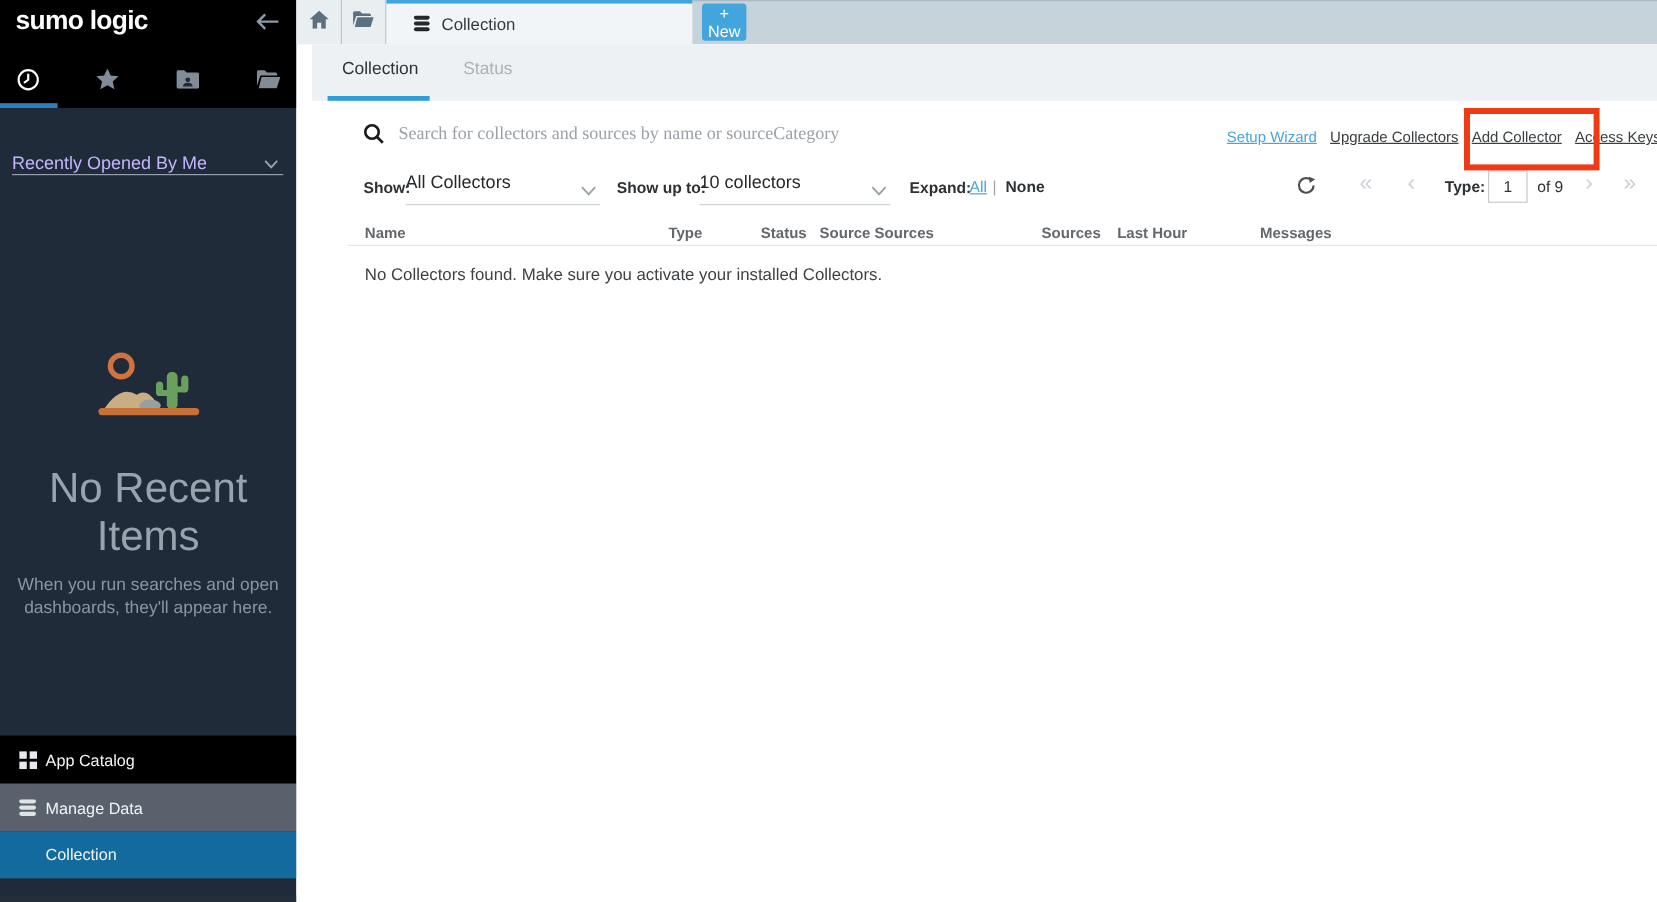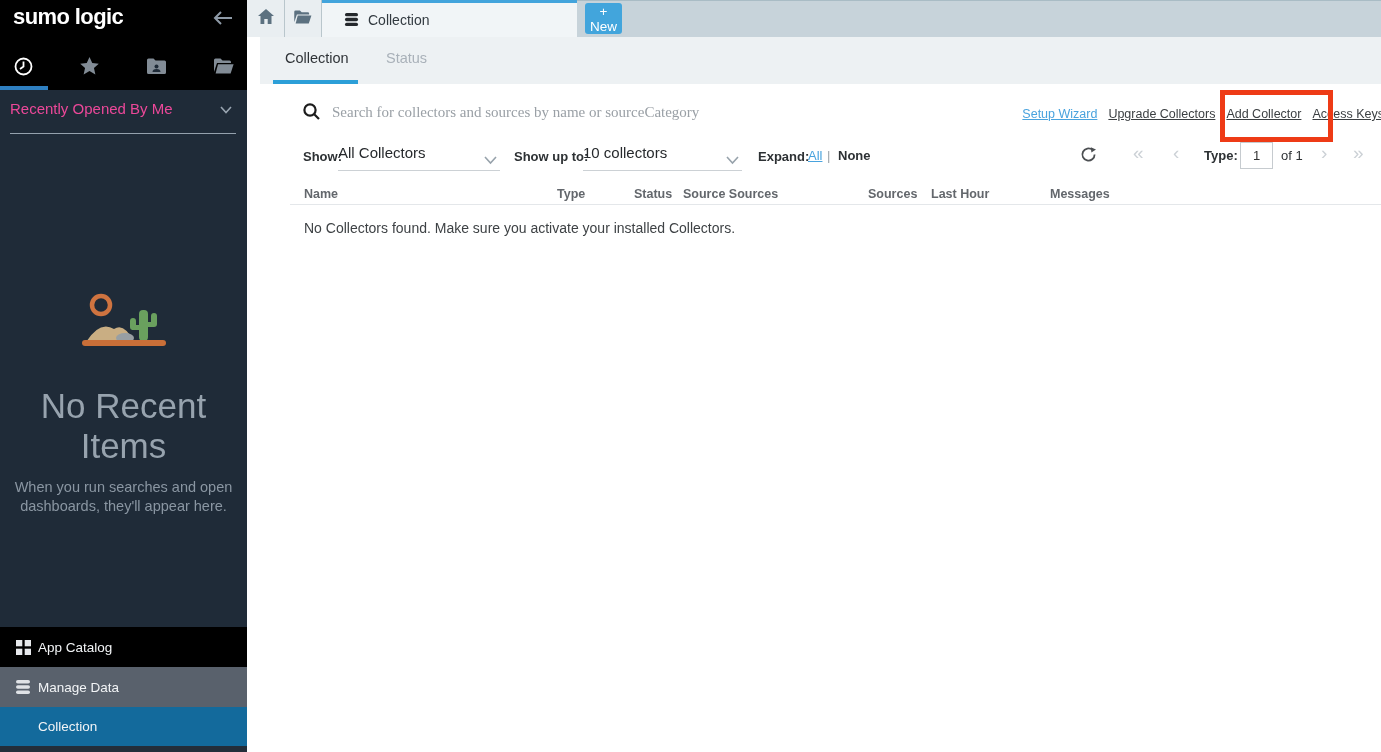--- a/index.html
+++ b/index.html
@@ -8,27 +8,27 @@
   .screen { position:relative; width:1381px; height:752px; overflow:hidden; background:#fff; }
 
   
   .sidebar { position:absolute; left:0; top:0; width:247px; height:752px; background:#1f2b38; }
   .sb-header { position:absolute; left:0; top:0; width:247px; height:90px; background:#000; }
   .sb-logo { position:absolute; left:13px; top:4px; color:#fff; font-size:22px; font-weight:700; letter-spacing:-0.6px; }
   .sb-back { position:absolute; right:14px; top:10px; color:#8e9aa7; cursor:pointer; }
   .sb-iconcell { position:absolute; top:50px; width:40px; height:32px; display:flex; align-items:center; justify-content:center; color:#828c96; cursor:pointer; }
   .sb-iconcell.c1{ left:3px; color:#fff; } .sb-iconcell.c2{ left:69px; } .sb-iconcell.c3{ left:136px; } .sb-iconcell.c4{ left:204px; }
   .sb-activebar { position:absolute; left:0; top:86px; width:48px; height:4px; background:#2e7fc1; }
-  .sb-recent { position:absolute; left:10px; top:100px; width:226px; height:34px; border-bottom:1px solid #94a1ad; display:flex; align-items:flex-start; justify-content:space-between; color:#ec4899; font-size:15px; cursor:pointer; }
+  .sb-recent { position:absolute; left:10px; top:112px; width:226px; height:34px; border-bottom:1px solid #94a1ad; display:flex; align-items:flex-end; justify-content:space-between; color:#c4b5fd; font-size:15px; cursor:pointer; }
   .sb-recent .chev { color:#98a4b0; margin-right:4px; }
   .sb-empty { position:absolute; left:0; top:288px; width:247px; text-align:center; }
   .sb-empty svg { display:inline-block; }
   .sb-empty-title { margin-top:22px; color:#97a3ae; font-size:35px; font-weight:400; }
   .sb-empty-sub { margin:12px auto 0; width:232px; color:#8a96a2; font-size:14.5px; line-height:19px; }
-  .sb-nav { position:absolute; left:0; top:627px; width:247px;border-radius:31px; }
+  .sb-nav { position:absolute; left:0; top:613px; width:247px;border-radius:31px; }
   .sb-navrow { position:relative; width:247px; height:40px; display:flex; align-items:center; color:#f2f4f6; font-size:13.5px; cursor:pointer; }
   .sb-navrow .nicon { position:absolute; left:14px; top:11px; width:18px; height:18px; display:flex; align-items:center; justify-content:center; color:#dfe2e6; }
   .sb-navrow .nlabel { position:absolute; left:38px; }
   .row-appcatalog { background:#000; }
   .row-managedata { background:#59616c; }
   .row-collection { background:#136a9c; height:39px; }
   .sb-bottomstrip { position:absolute; left:0; top:746px; width:247px; height:6px; background:#232e3a; }
 
   
   .topbar { position:absolute; left:247px; top:0; width:1134px; height:37px; background:#c7d3da; box-shadow:inset 0 1px 0 #a9bcc5; }
@@ -250,21 +250,21 @@
       <svg width="17" height="17" viewBox="0 0 17 17" fill="none">
           <path d="M14.6 8.5 A6.1 6.1 0 1 1 12.4 3.8" stroke="#4c4f52" stroke-width="1.8"></path>
           <polygon points="10.8,1.2 16,3.4 11.4,6.4" fill="#4c4f52"></polygon>
         </svg>
     </span>
 
     <span class="pg-chev pg-first">«</span>
     <span class="pg-chev pg-prev">‹</span>
     <span class="pg-label">Type:</span>
     <input class="pg-input" type="text" value="1" style="">
-    <span class="pg-of">of 1</span>
+    <span class="pg-of">of 9</span>
     <span class="pg-chev pg-next">›</span>
     <span class="pg-chev pg-last">»</span>
 
     <span class="th th-name">Name</span>
     <span class="th th-type">Type</span>
     <span class="th th-status">Status</span>
     <span class="th th-sourcecategory">Source Sources</span>
     <span class="th th-sources">Sources</span>
     <span class="th th-lasthour">Last Hour</span>
     <span class="th th-messages">Messages</span>

